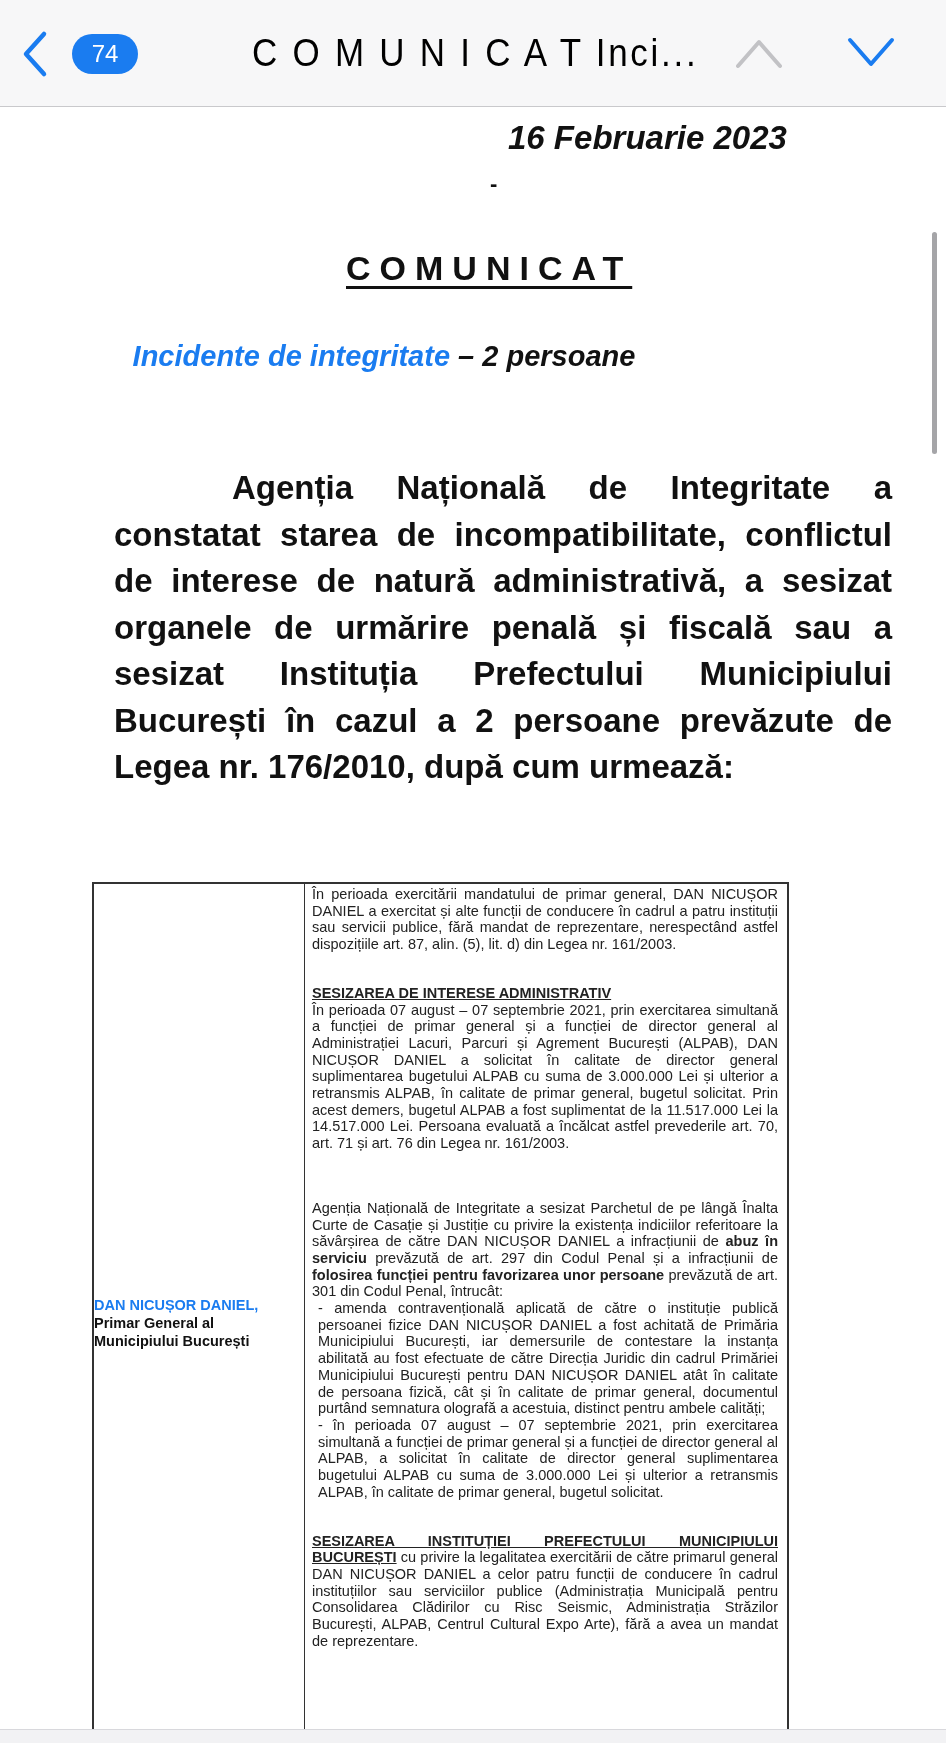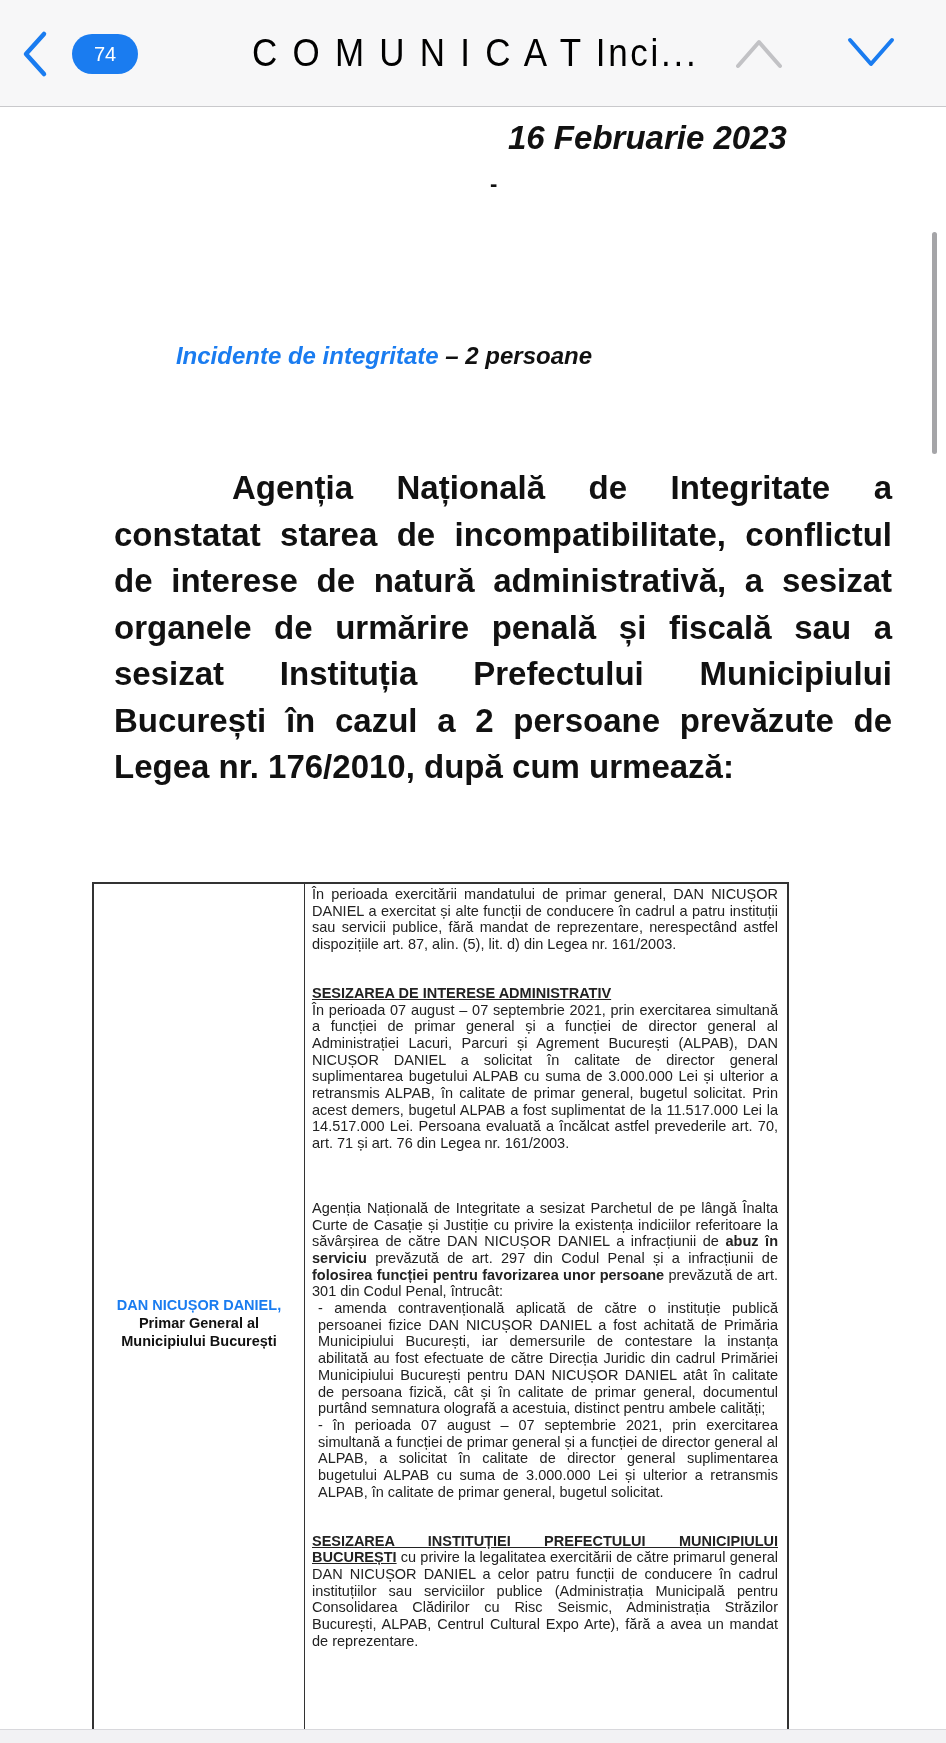--- a/index.html
+++ b/index.html
@@ -9,59 +9,59 @@
     font-family:"Liberation Sans", sans-serif;
     color:#111;
   }
   .navbar {
     position:absolute; left:0; top:0; width:946px; height:106px;
     background:#f7f7f8; border-bottom:1px solid #c9c9cc;
   }
   .back-chevron { position:absolute; left:20px; top:30px; width:32px; height:48px; }
   .badge {
     position:absolute; left:72px; top:34px; width:66px; height:40px; border-radius:20px;
-    background:#1a7cf0; color:#fff; font-size:20px; line-height:40px; text-align:center;
+    background:#1a7cf0; color:#fff; font-size:24px; line-height:40px; text-align:center;
   }
   .nav-title {
     position:absolute; left:252px; top:30px; font-size:38px; font-weight:normal;
     letter-spacing:3px; color:#000; line-height:46px; white-space:nowrap;
     transform:scaleX(0.92); transform-origin:left;
   }
   .up-chevron { position:absolute; left:734px; top:36px; width:50px; height:34px; }
   .down-chevron { position:absolute; left:846px; top:36px; width:50px; height:34px; }
 
   .doc { position:absolute; left:0; top:107px; width:946px; height:1622px; overflow:hidden; }
   .date {
     position:absolute; left:508px; top:12px; font-size:33px; font-weight:bold; color:#111;font-style:italic;
   }
   .dash1 { position:absolute; left:490px; top:64px; font-size:22px; font-weight:bold; }
   .comunicat {
     position:absolute; left:346px; top:142px; font-size:34px; font-weight:bold;
     letter-spacing:9px; text-decoration:underline; text-underline-offset:6px; color:#111;
   }
   .subtitle {
     position:absolute; left:0; width:768px; top:226px; text-align:center;
-    font-size:24px; font-weight:bold; font-style:italic; line-height:46px; color:#111;
+    font-size:29px; font-weight:bold; font-style:italic; line-height:46px; color:#111;
   }
   .subtitle .blue { color:#1a7cf0; }
   .intro {
     position:absolute; left:70px; top:358px; width:778px;
     font-size:33px; font-weight:bold; line-height:46.5px; text-align:justify;
     text-indent:118px; color:#111;margin-left:44px;
   }
   .table {
     position:absolute; left:92px; top:775px; width:693px; height:900px;
     border:2px solid #333; border-bottom:none;
   }
   .col-left {
     position:absolute; left:0; top:0; width:210px; height:100%;
     border-right:1.5px solid #333;
   }
   .person {
-    position:absolute; left:0; top:412px; width:210px; text-align:center;
+    position:absolute; left:0; top:412px; width:210px; text-align:left;
     font-size:14.5px; font-weight:bold; line-height:18px;
   }
   .person .name { color:#1a7cf0; display:block; }
   .col-right {
     position:absolute; left:218px; top:2px; width:466px;
     font-size:14.5px; line-height:16.7px; color:#222; text-align:justify;
   }
   .sec-title { font-weight:bold; text-decoration:underline; }
   .section { margin-bottom:0; }
   .tick { height:16px; line-height:16px; font-size:12px; }
@@ -88,20 +88,21 @@
     <polyline points="4,30 25,6 46,30" fill="none" stroke="#c2c2c5" stroke-width="4" stroke-linecap="round" stroke-linejoin="round"></polyline>
   </svg>
   <svg class="down-chevron" viewBox="0 0 50 34">
     <polyline points="4,4 25,28 46,4" fill="none" stroke="#1a7cf0" stroke-width="4" stroke-linecap="round" stroke-linejoin="round"></polyline>
   </svg>
 </div>
 
 <div class="doc">
   <div class="date">16 Februarie 2023</div>
   <div class="dash1">-</div>
+  <div class="comunicat">COMUNICAT</div>
   <div class="subtitle">
     <span class="blue">Incidente de integritate</span><span> – 2 persoane</span><br>
   </div>
   <div class="intro">Agenția Națională de Integritate a constatat starea de incompatibilitate, conflictul de interese de natură administrativă, a sesizat organele de urmărire penală și fiscală sau a sesizat Instituția Prefectului Municipiului București în cazul a 2 persoane prevăzute de Legea nr. 176/2010, după cum urmează:</div>
 
   <div class="table">
     <div class="col-left">
       <div class="person">
         <span class="name">DAN NICUȘOR DANIEL,</span>
         <span>Primar General al</span><br>

